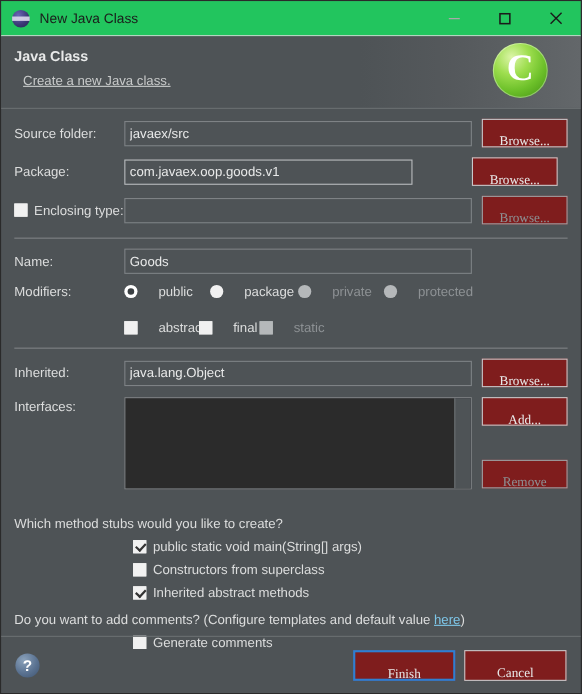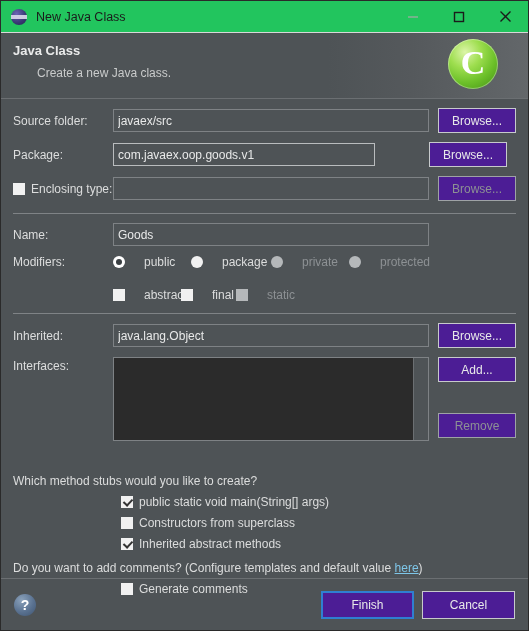--- a/index.html
+++ b/index.html
@@ -78,24 +78,25 @@
   .banner-title {
     position: absolute;
     left: 12px;
     top: 10px;
     font-size: 13px;
     font-weight: bold;
     color: #e9eaea;
   }
   .banner-sub {
     position: absolute;
-    left: 36px;
+    left: 20px;
     top: 33px;
     font-size: 12px;
     color: #c9cbcb;
+    text-decoration: underline;
   }
   .banner-art {
     position: absolute;
     right: 0;
     top: 0;
     width: 100px;
     height: 66px;
   }
   .banner-sphere {
     position: absolute;
@@ -149,27 +150,27 @@
     outline: none;
   }
   .txt.wide { width: 316px; }
   .txt.mid  { width: 262px; }
   .txt.focused { border-color: #b9bcbe; }
   .txt:disabled { color: #8d9194; }
 
   .btn {
     height: 25px;
     box-sizing: border-box;
-    background: #4c1d95;
+    background: #7f1d1d;
     border: 1px solid #c7cacc;
     color: #e8e9e9;
     font-size: 12px;
-    font-family: Liberation Sans, sans-serif;
+    font-family: Liberation Serif, serif;
     cursor: pointer;
-    padding: 0;
+    padding: 12px;
   }
   .btn.browse { width: 78px; margin-left: 9px; }
   .btn.disabled { color: #8d9194; border-color: #9ea2a5; cursor: default; }
 
   .sep {
     height: 1px;
     background: #7f8386;
     margin: 12px 0 2px 0;
   }
 
@@ -248,21 +249,21 @@
     background: #4e5356;
     border-left: 1px solid #6b6f72;
   }
   .iface-row { display: flex; align-items: flex-start; margin-top: 9px; }
   .iface-btns { margin-left: 9px; display: flex; flex-direction: column; }
   .iface-btns .btn { width: 78px; margin-bottom: 11px; }
 
   .qtext {
     font-size: 12px;
     color: #dcdddd;
-    margin-top: 25px;
+    margin-top: 14px;
   }
   .stub {
     display: flex;
     align-items: center;
     margin-top: 7px;
     margin-left: 108px;
     font-size: 12px;
     color: #dcdddd;
   }
   .stub .cap { margin-left: 6px; }

